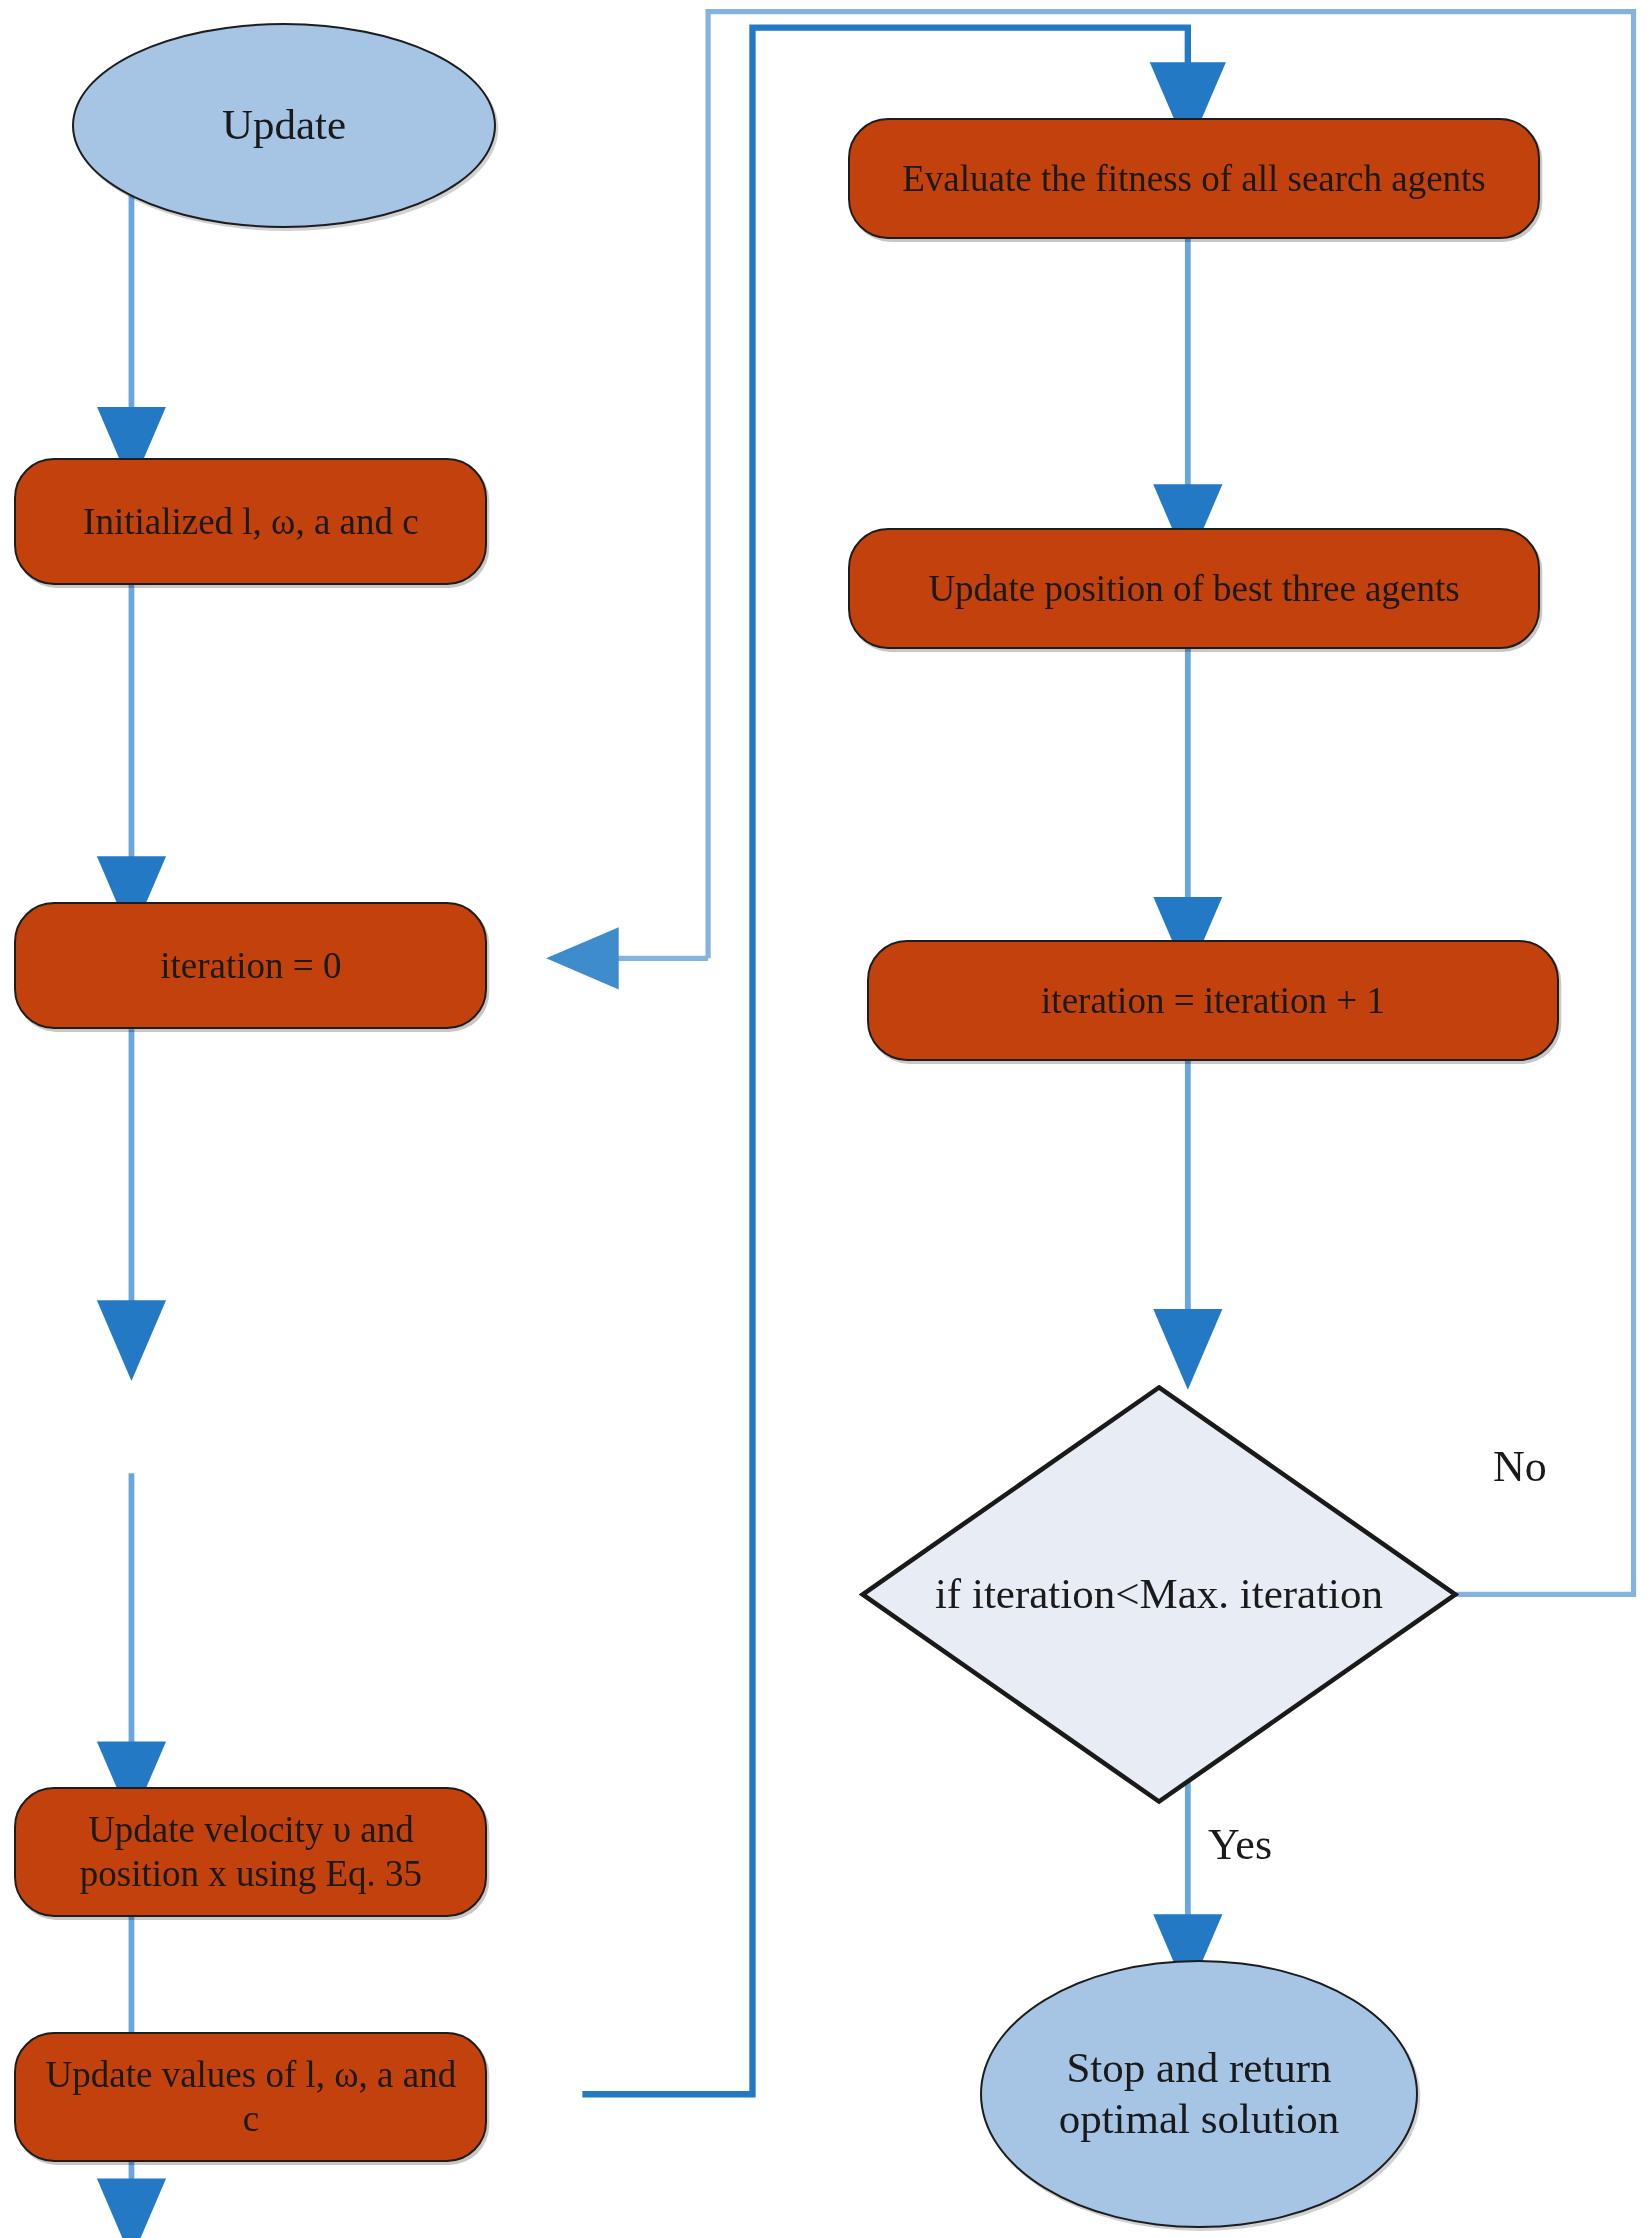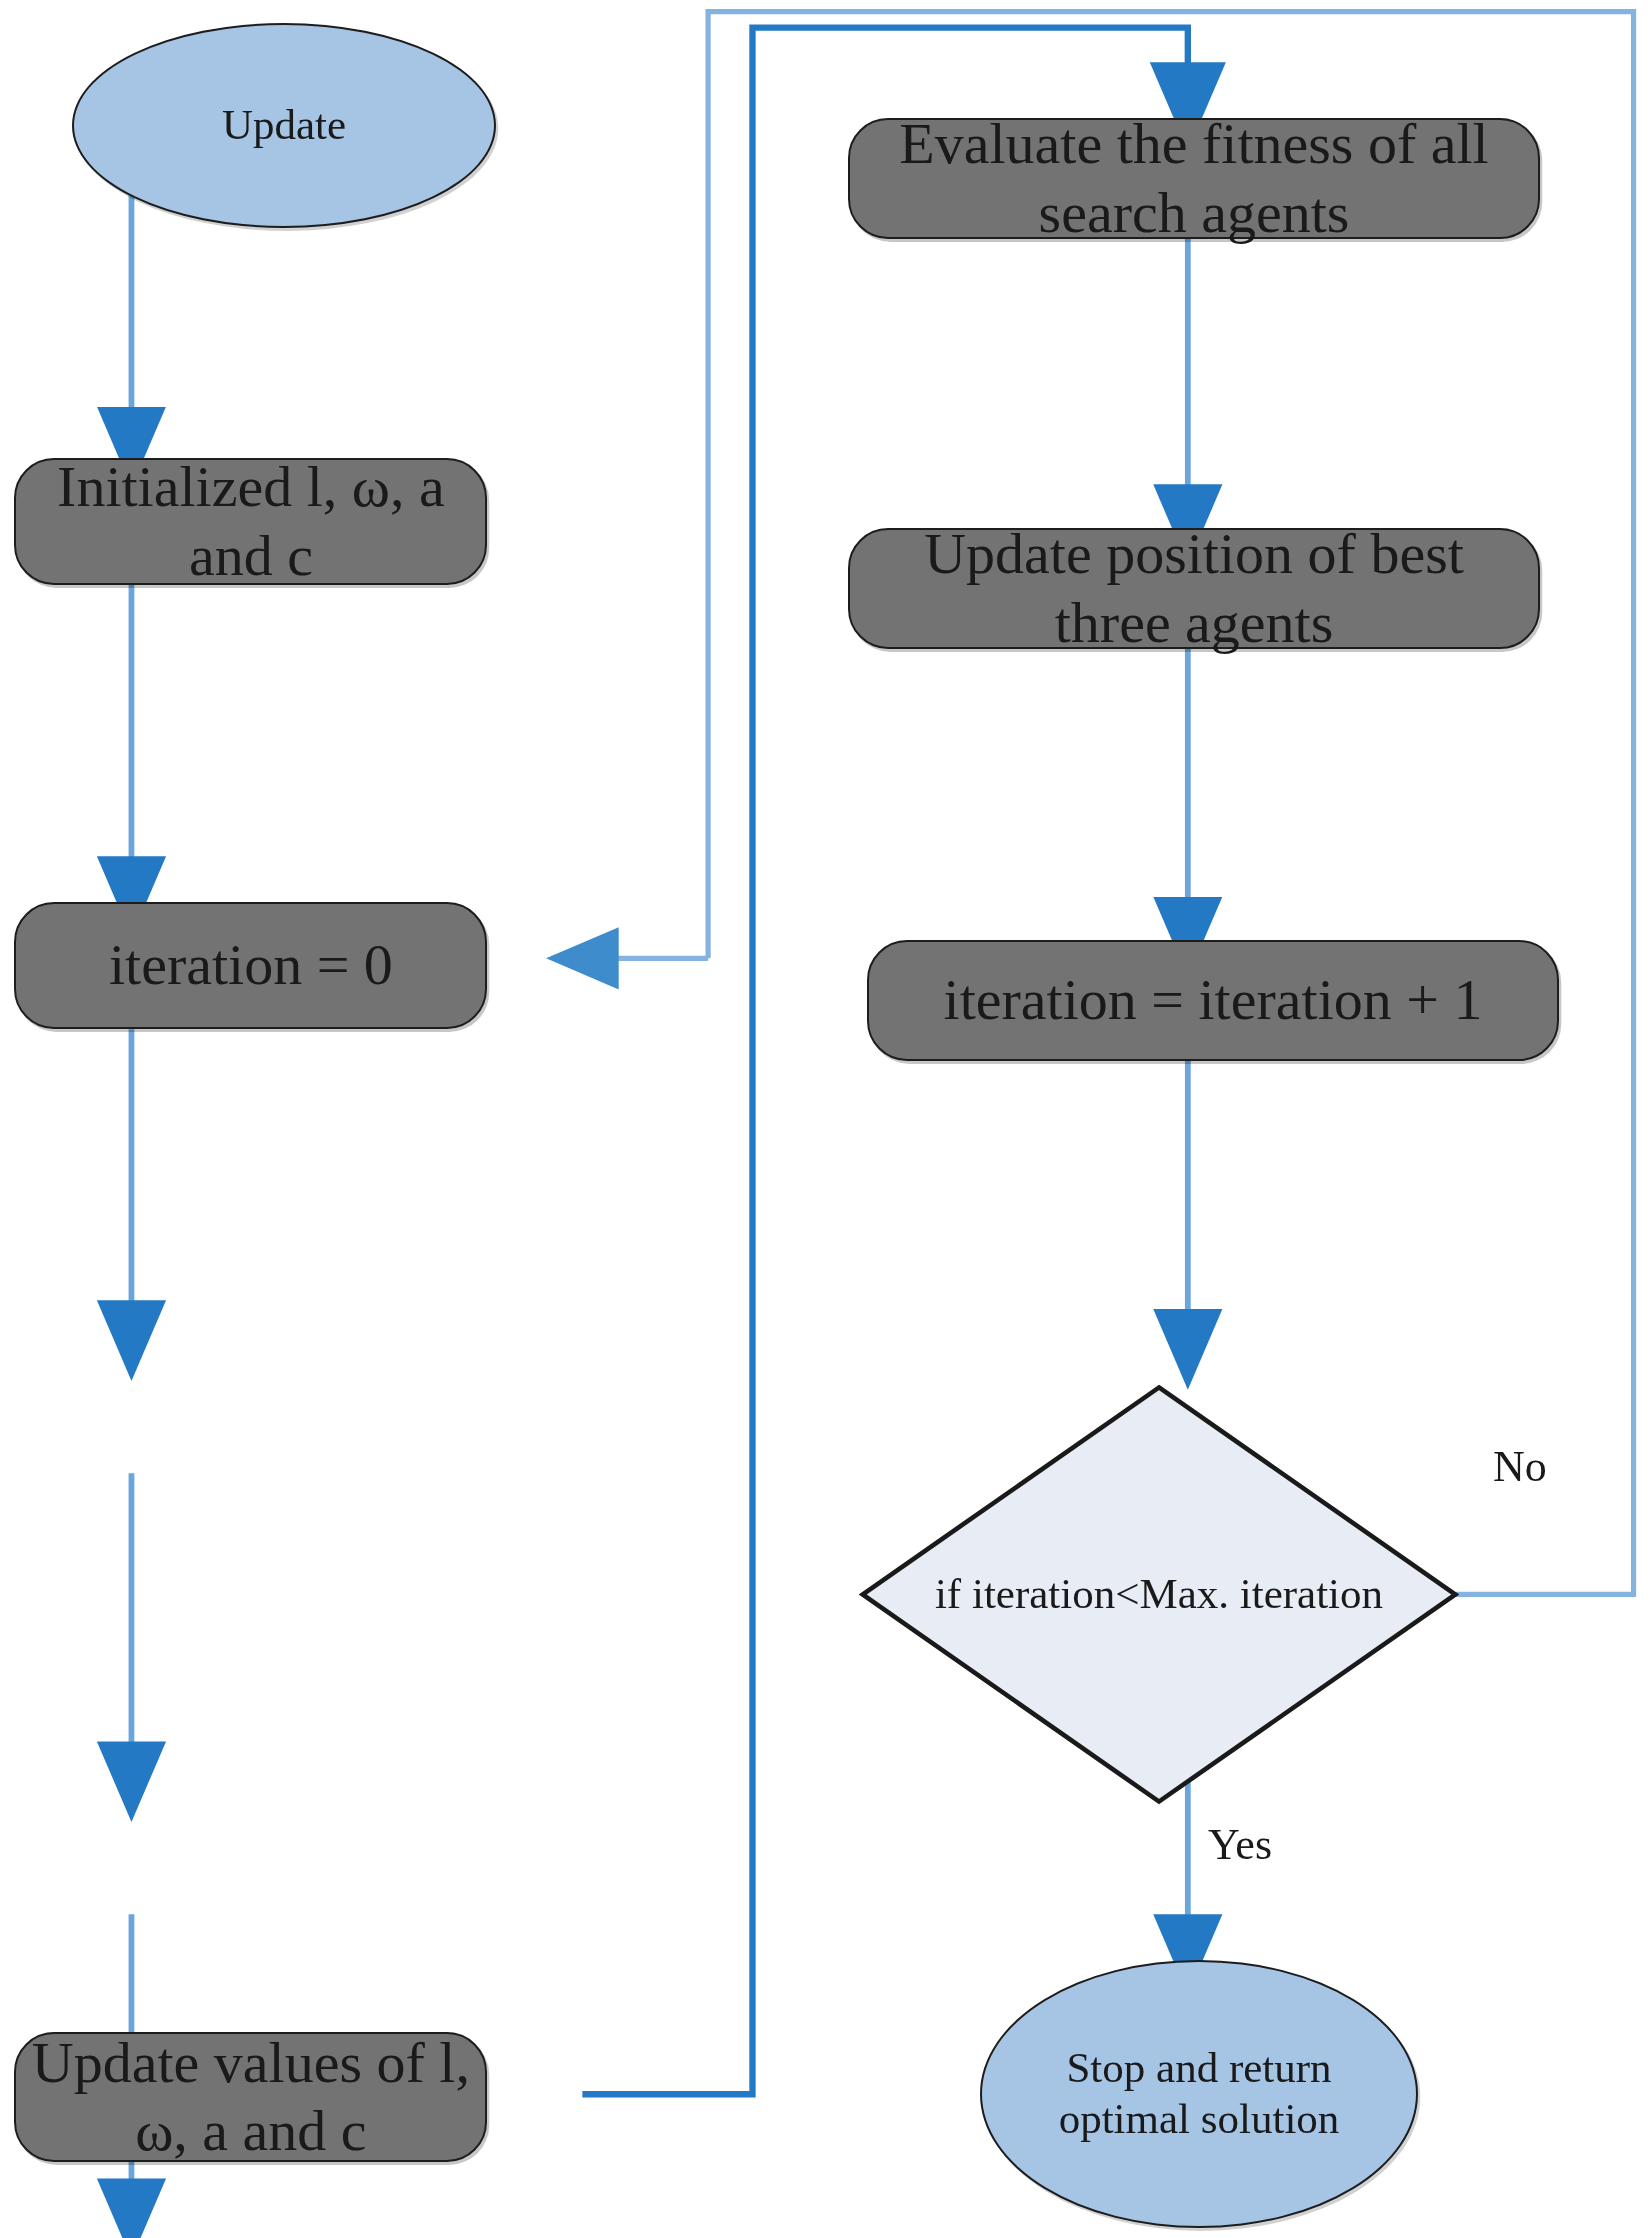--- a/index.html
+++ b/index.html
@@ -15,26 +15,26 @@
     position:absolute;
     box-sizing:border-box;
     display:flex;
     align-items:center;
     justify-content:center;
     text-align:center;
     color:#1a1a1a;
     line-height:1.18;
   }
   .proc{
-    background:#737373;
+    background:#c2410c;
     border:2.9px solid #1d1d1d;
     border-radius:40px;
     box-shadow:2.3px 2.9px 0 rgba(0,0,0,0.22);
-    font-size:58px;
-    padding:0 10px;
+    font-size:37px;
+    padding:0 23px;
   }
   .term{
     background:#a6c4e4;
     border:2.9px solid #1d1d1d;
     border-radius:50%;
     box-shadow:2.3px 2.9px 0 rgba(0,0,0,0.18);
     font-size:43px;
     padding:0 17.3px;
   }
   .decision-wrap{position:absolute;}
@@ -101,20 +101,23 @@
 
   <div class="node proc" style="left:14.4px;top:458px;width:473px;height:127px;">
     <span>Initialized l, ω, a and c</span>
   </div>
 
   <div class="node proc" style="left:14.4px;top:902px;width:473px;height:127px;">
     <span>iteration = 0</span>
   </div>
 
 
+  <div class="node proc" style="left:14.4px;top:1787px;width:473px;height:130px;">
+    <span>Update velocity υ and position x using Eq. 35</span>
+  </div>
 
   <div class="node proc" style="left:14.4px;top:2032px;width:473px;height:130px;">
     <span>Update values of l, ω, a and c</span>
   </div>
 
   <div class="node proc" style="left:848px;top:118px;width:692px;height:121px;">
     <span>Evaluate the fitness of all search agents</span>
   </div>
 
   <div class="node proc" style="left:848px;top:528px;width:692px;height:121px;">

